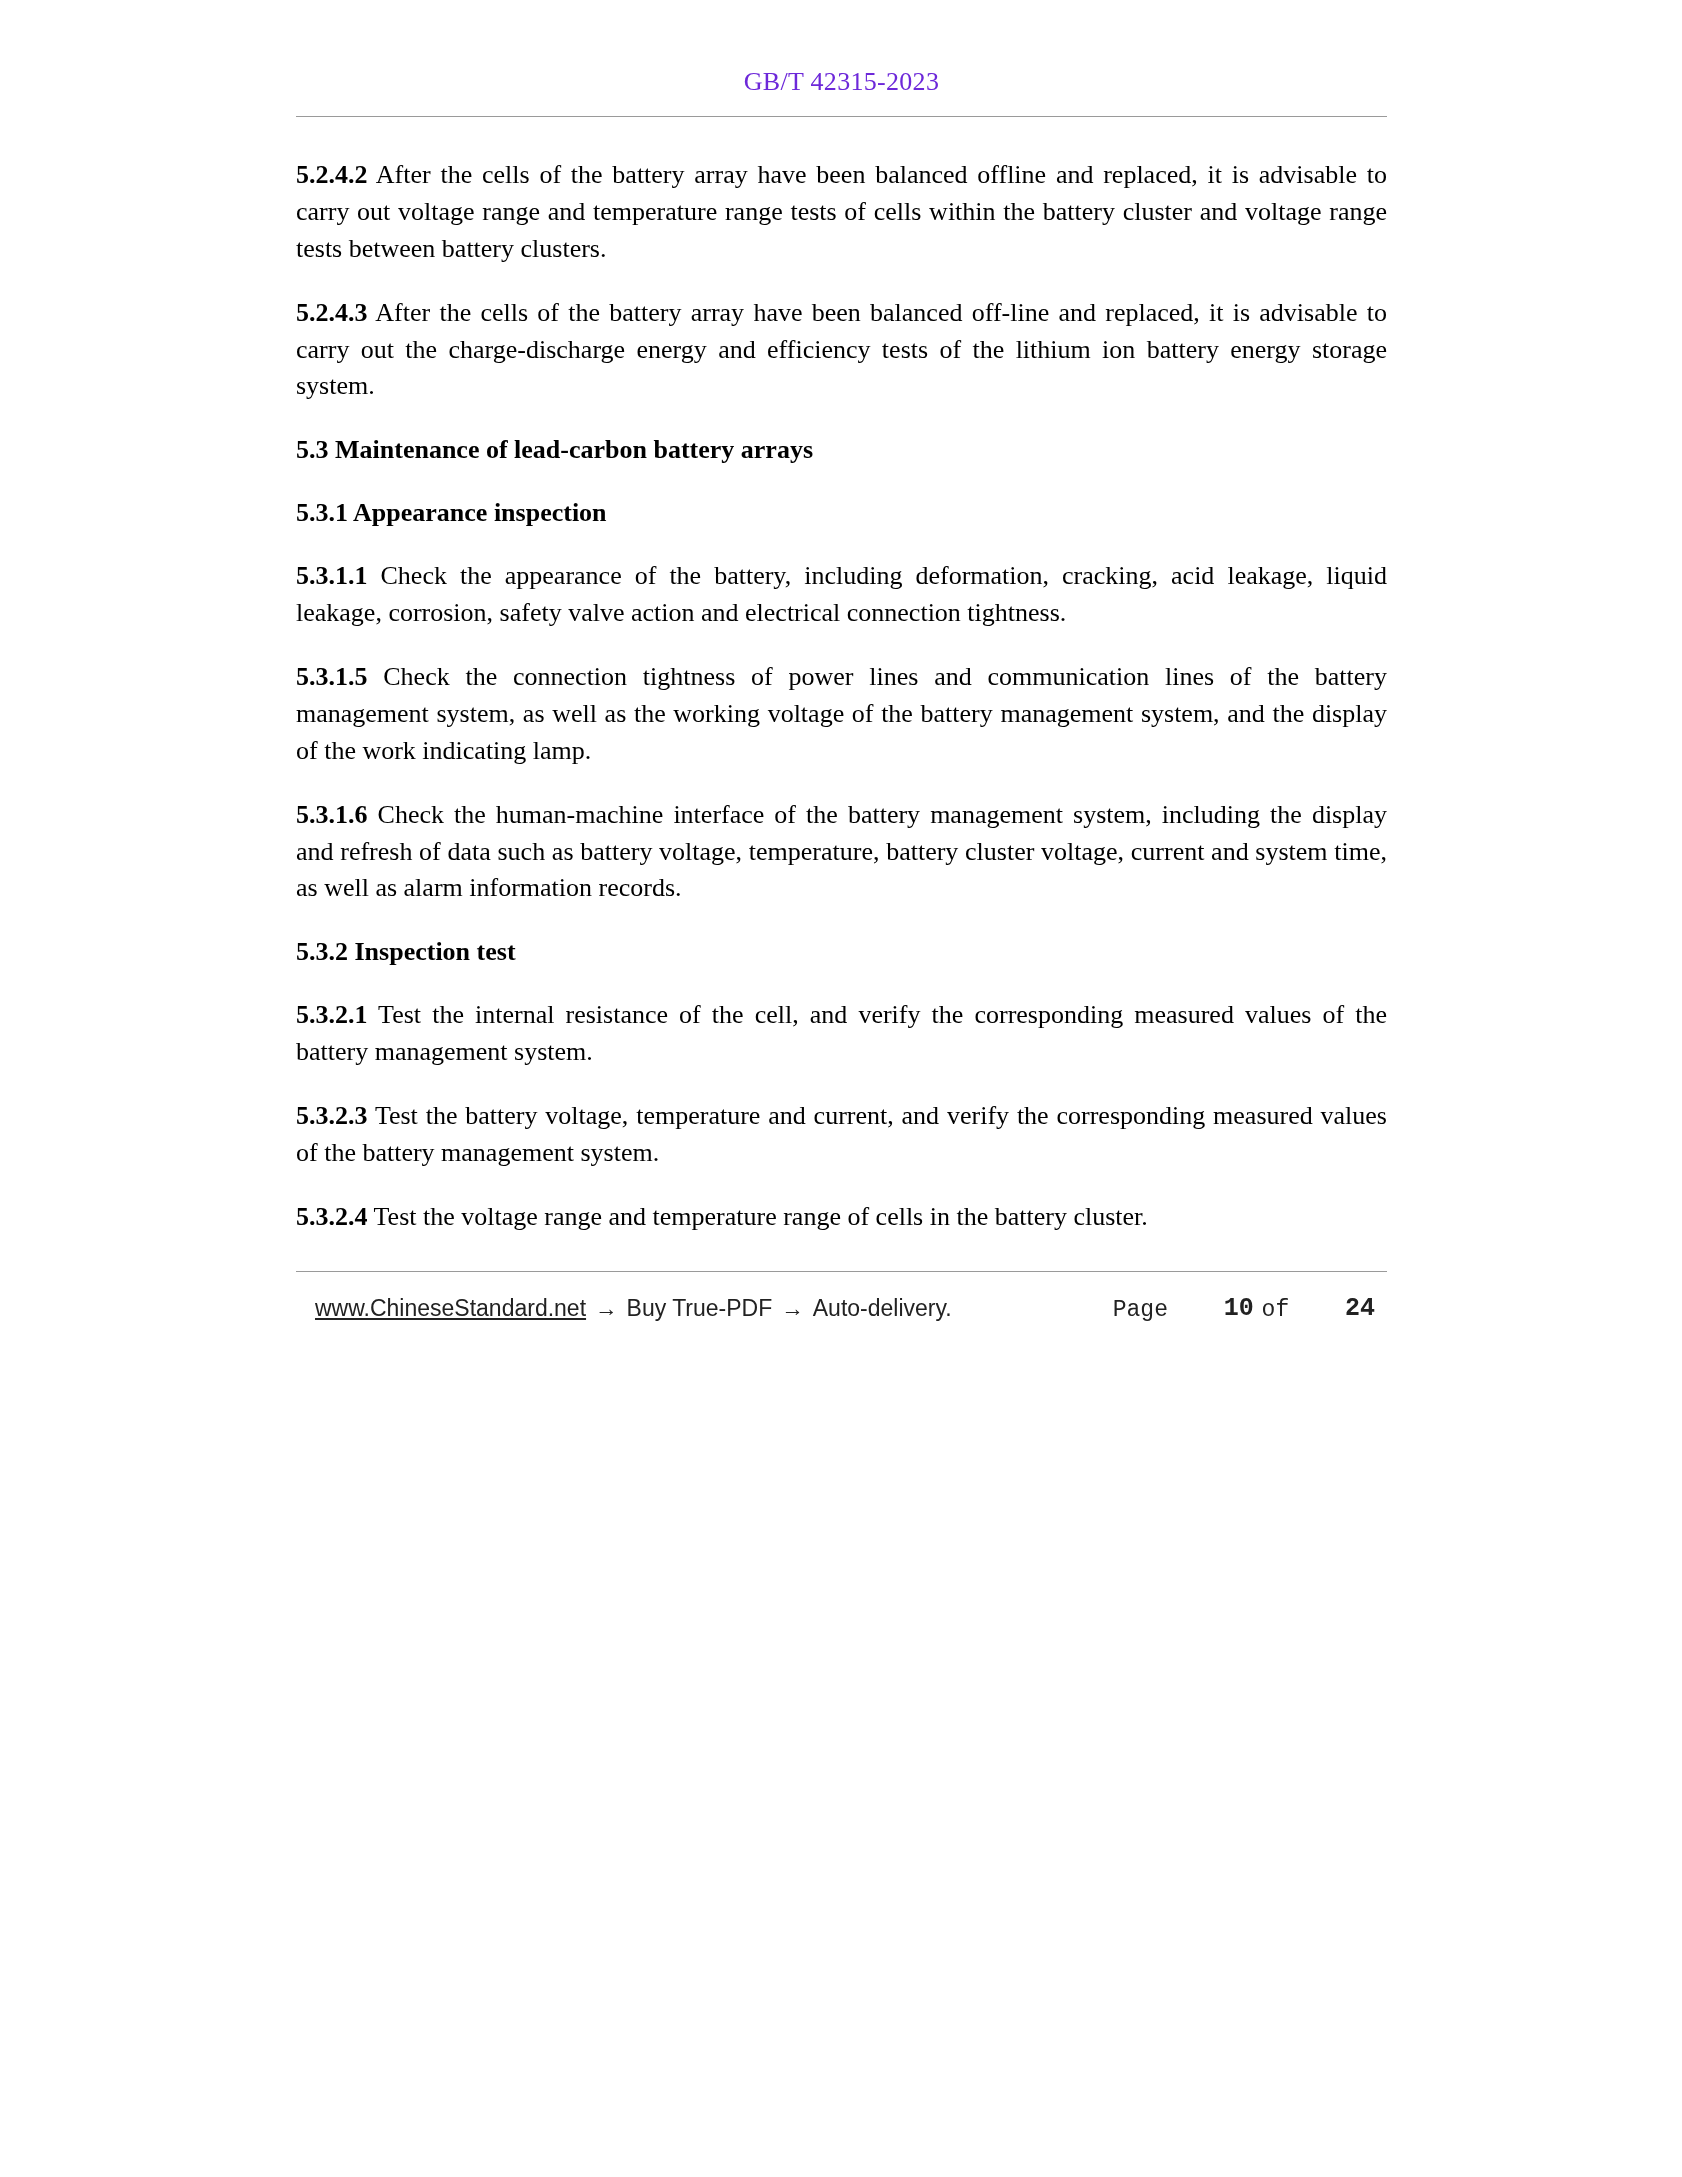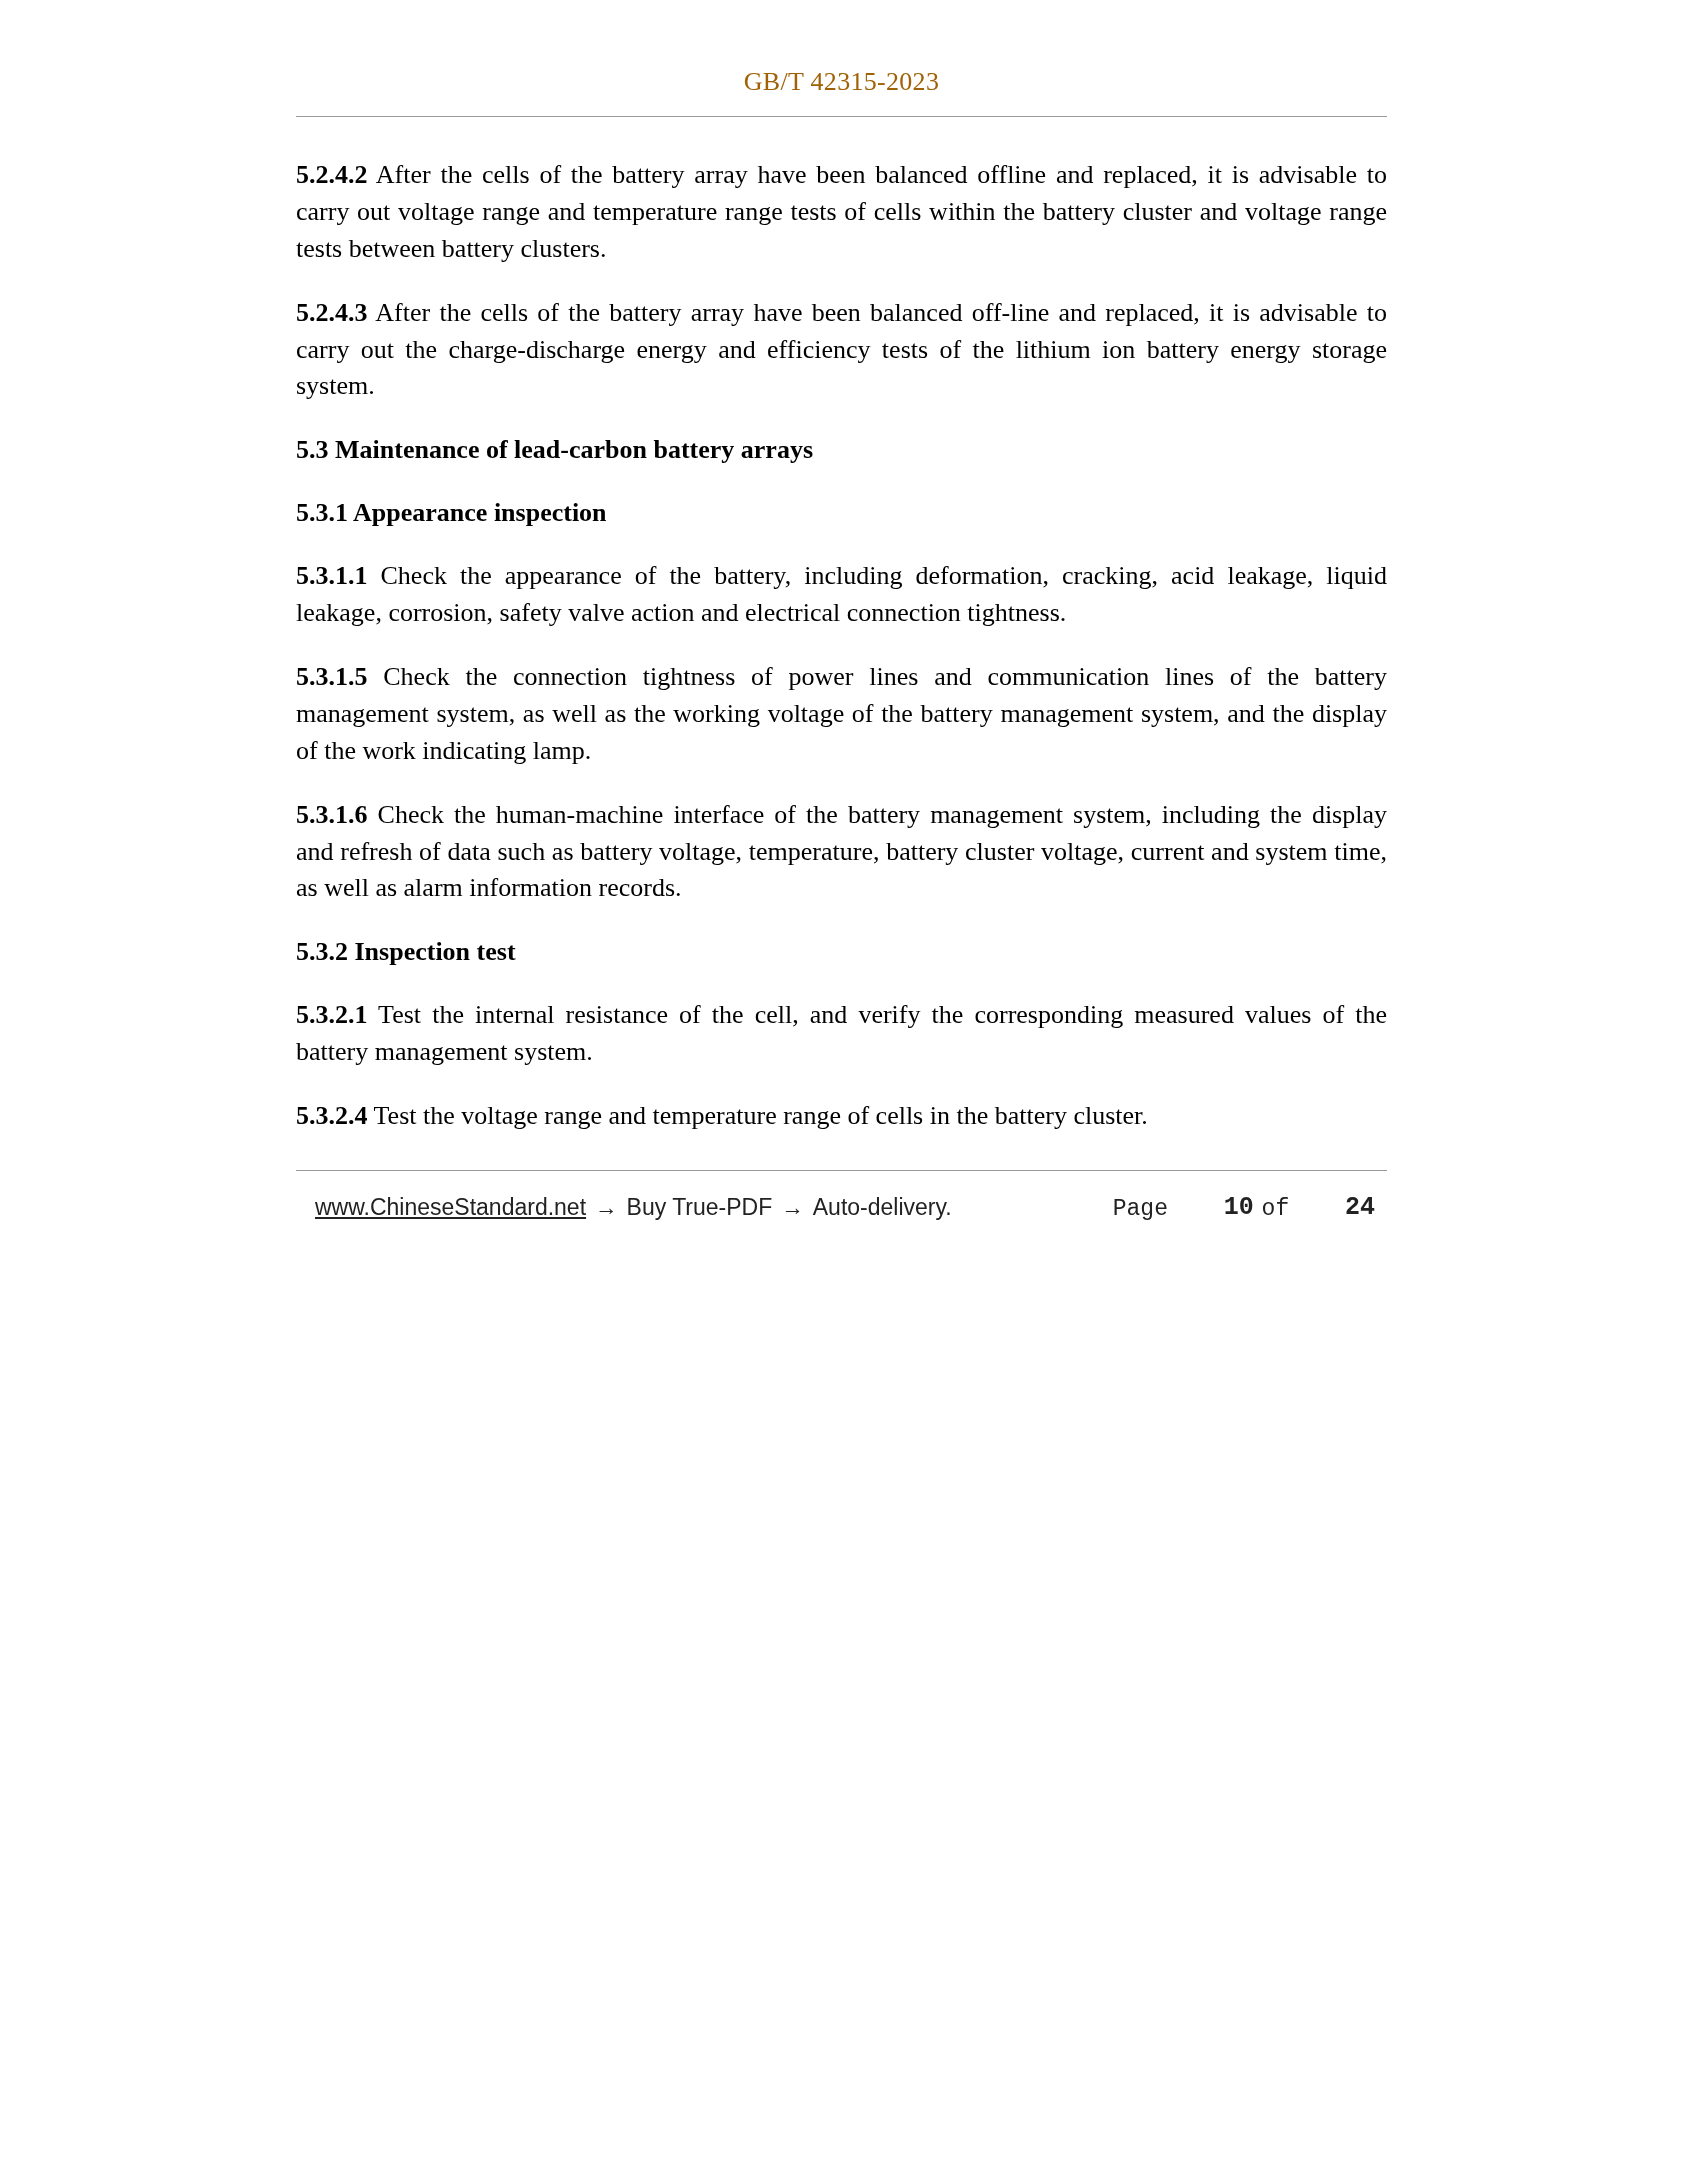--- a/index.html
+++ b/index.html
@@ -24,21 +24,21 @@
   
   .header {
     width: 1683px;
     padding-top: 67px;
     text-align: center;
   }
   .header-title {
     font-family: "Liberation Serif", serif;
     font-size: 26px;
     letter-spacing: 0.3px;
-    color: #a16207;
+    color: #6d28d9;
   }
   .header-rule {
     margin: 19px auto 0 auto;
     width: 1091px;
     height: 0.9px;
     background: #9a9a9a;
   }
   
   .content {
     width: 1091px;
@@ -146,20 +146,21 @@
 
     <p class="para"><span class="num">5.3.1.5</span><span> Check the connection tightness of power lines and communication lines of the battery management system, as well as the working voltage of the battery management system, and the display of the work indicating lamp.</span></p>
 
     <p class="para"><span class="num">5.3.1.6</span><span> Check the human-machine interface of the battery management system, including the display and refresh of data such as battery voltage, temperature, battery cluster voltage, current and system time, as well as alarm information records.</span></p>
 
     <h3 class="heading">5.3.2 Inspection test</h3>
 
     <p class="para"><span class="num">5.3.2.1</span><span> Test the internal resistance of the cell, and verify the corresponding measured values of the battery management system.</span></p>
 
 
+    <p class="para"><span class="num">5.3.2.3</span><span> Test the battery voltage, temperature and current, and verify the corresponding measured values of the battery management system.</span></p>
 
     <p class="para"><span class="num">5.3.2.4</span><span> Test the voltage range and temperature range of cells in the battery cluster.</span></p>
 
   </div>
 
   <div class="footer-wrap">
     <div class="footer-rule"></div>
     <div class="footer">
       <div class="footer-left">
         <span class="footer-link">www.ChineseStandard.net</span>

